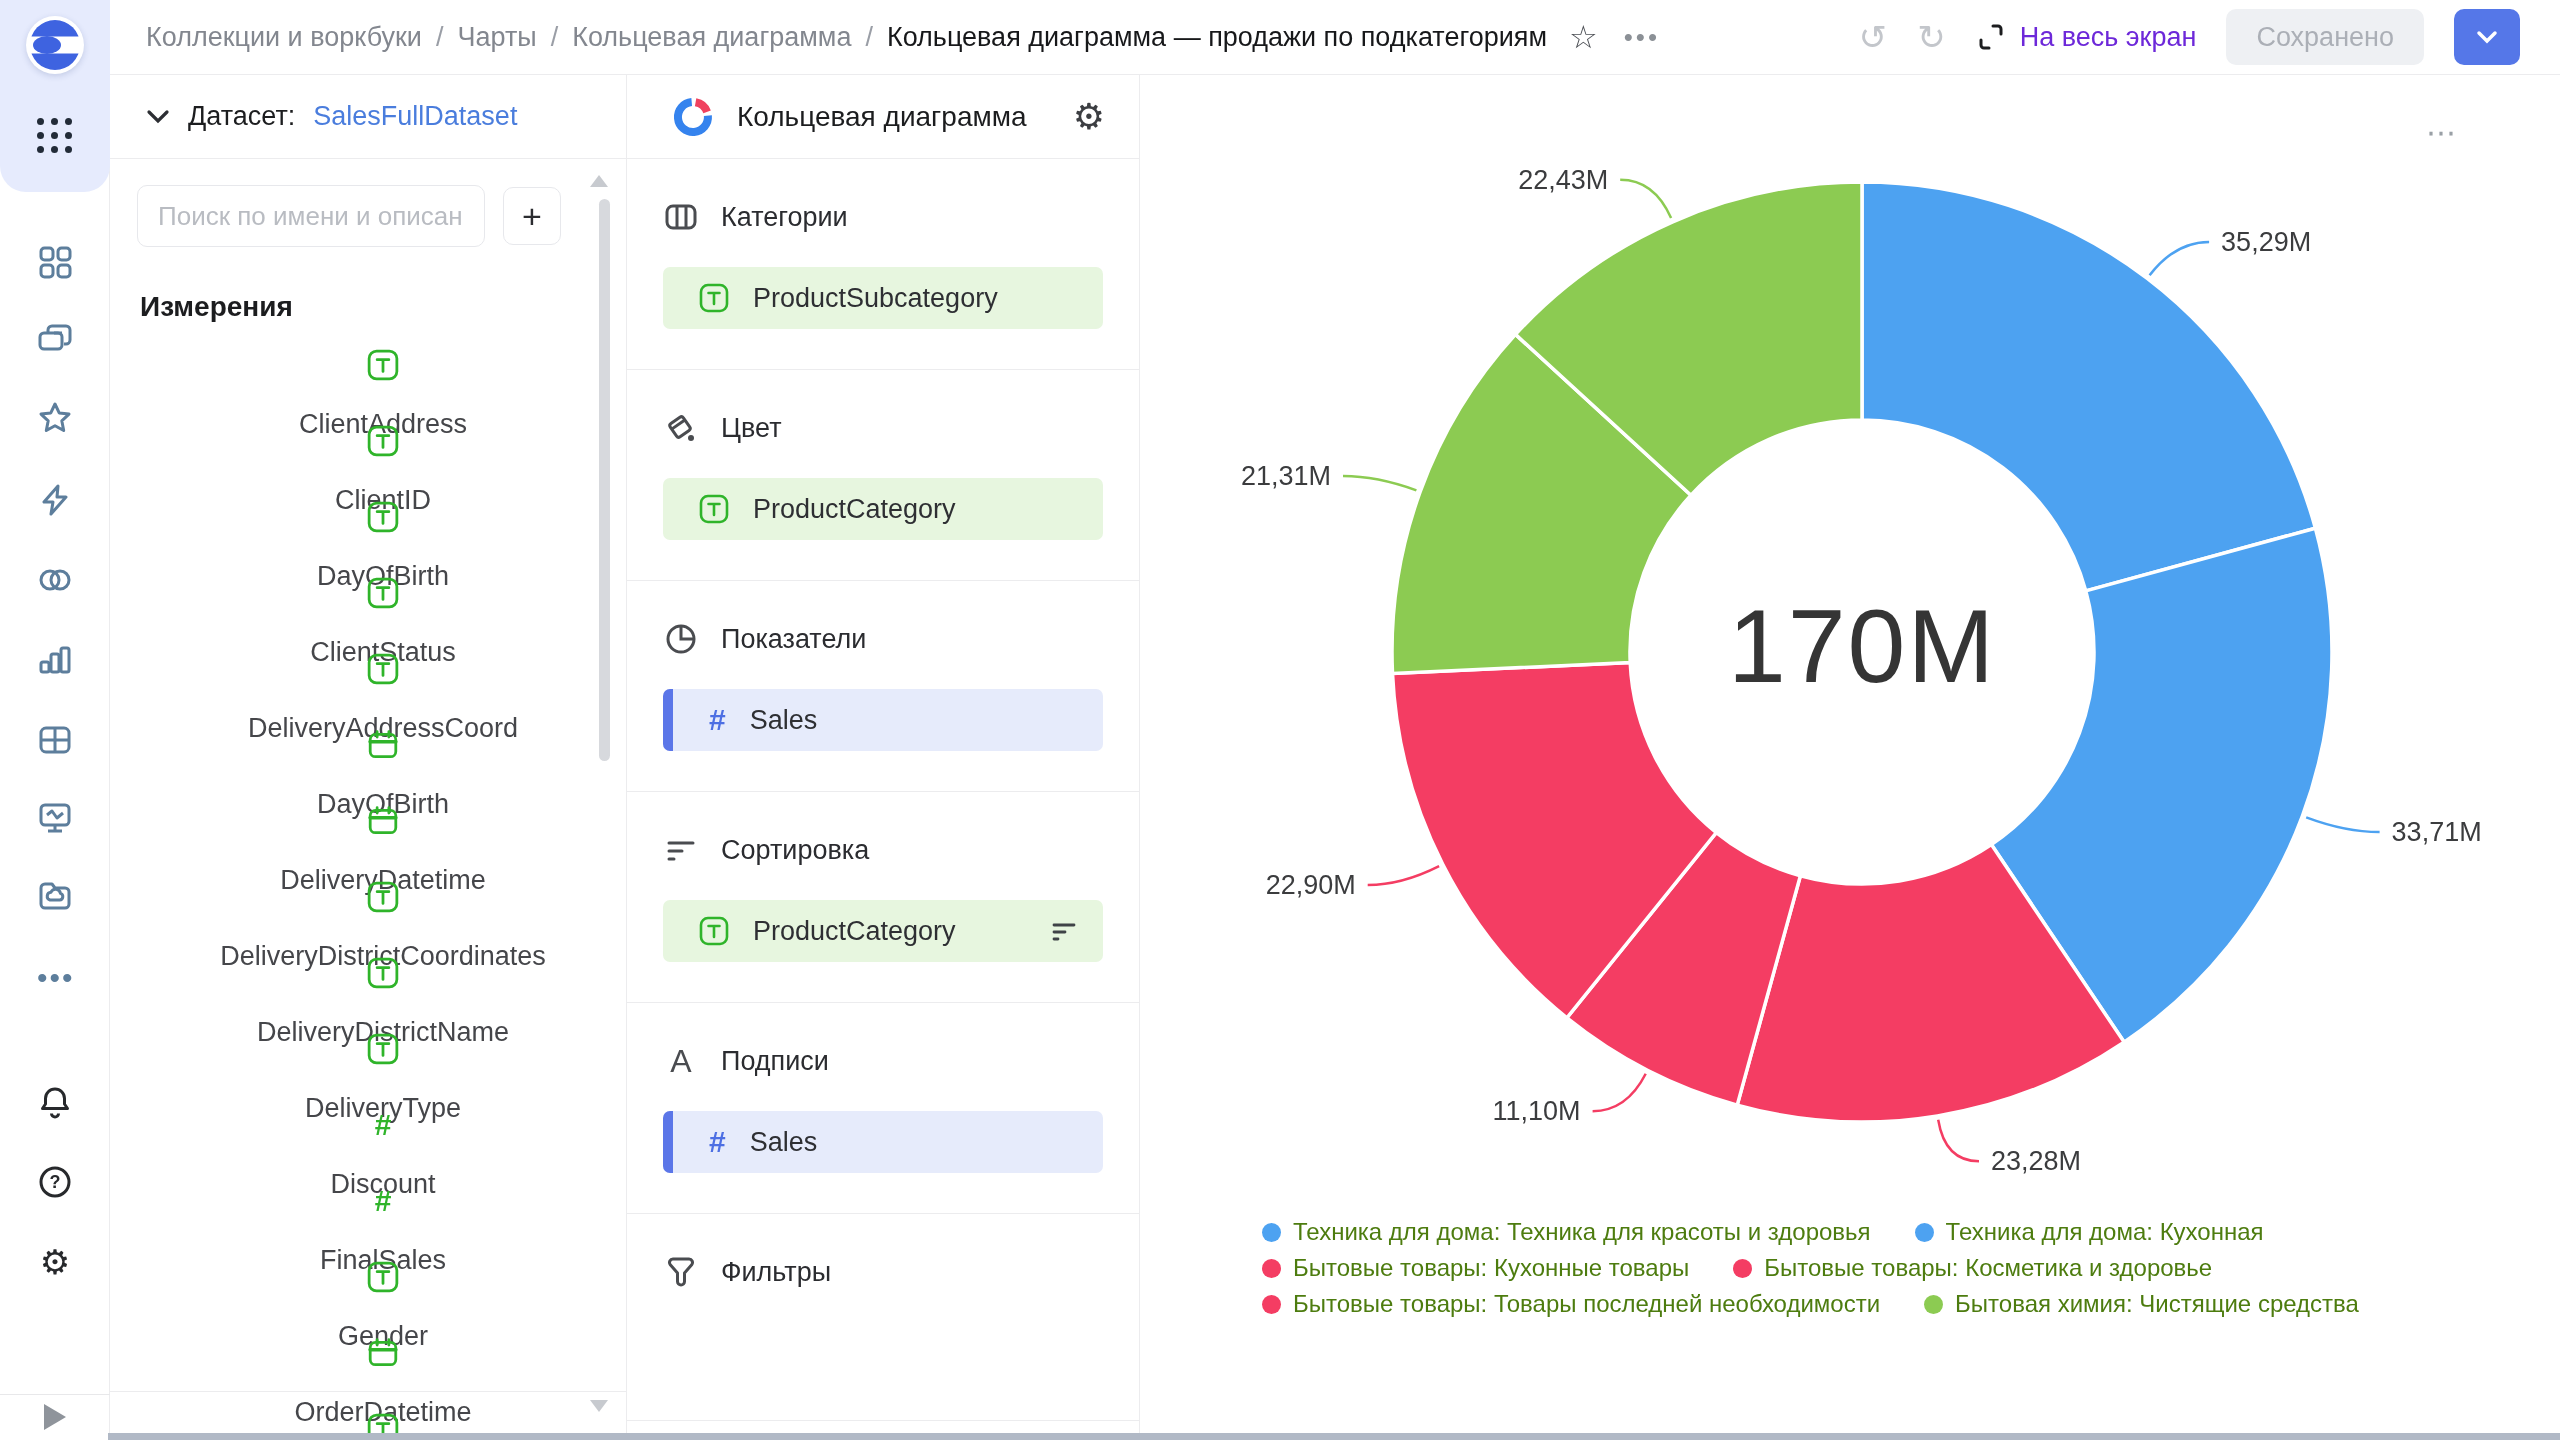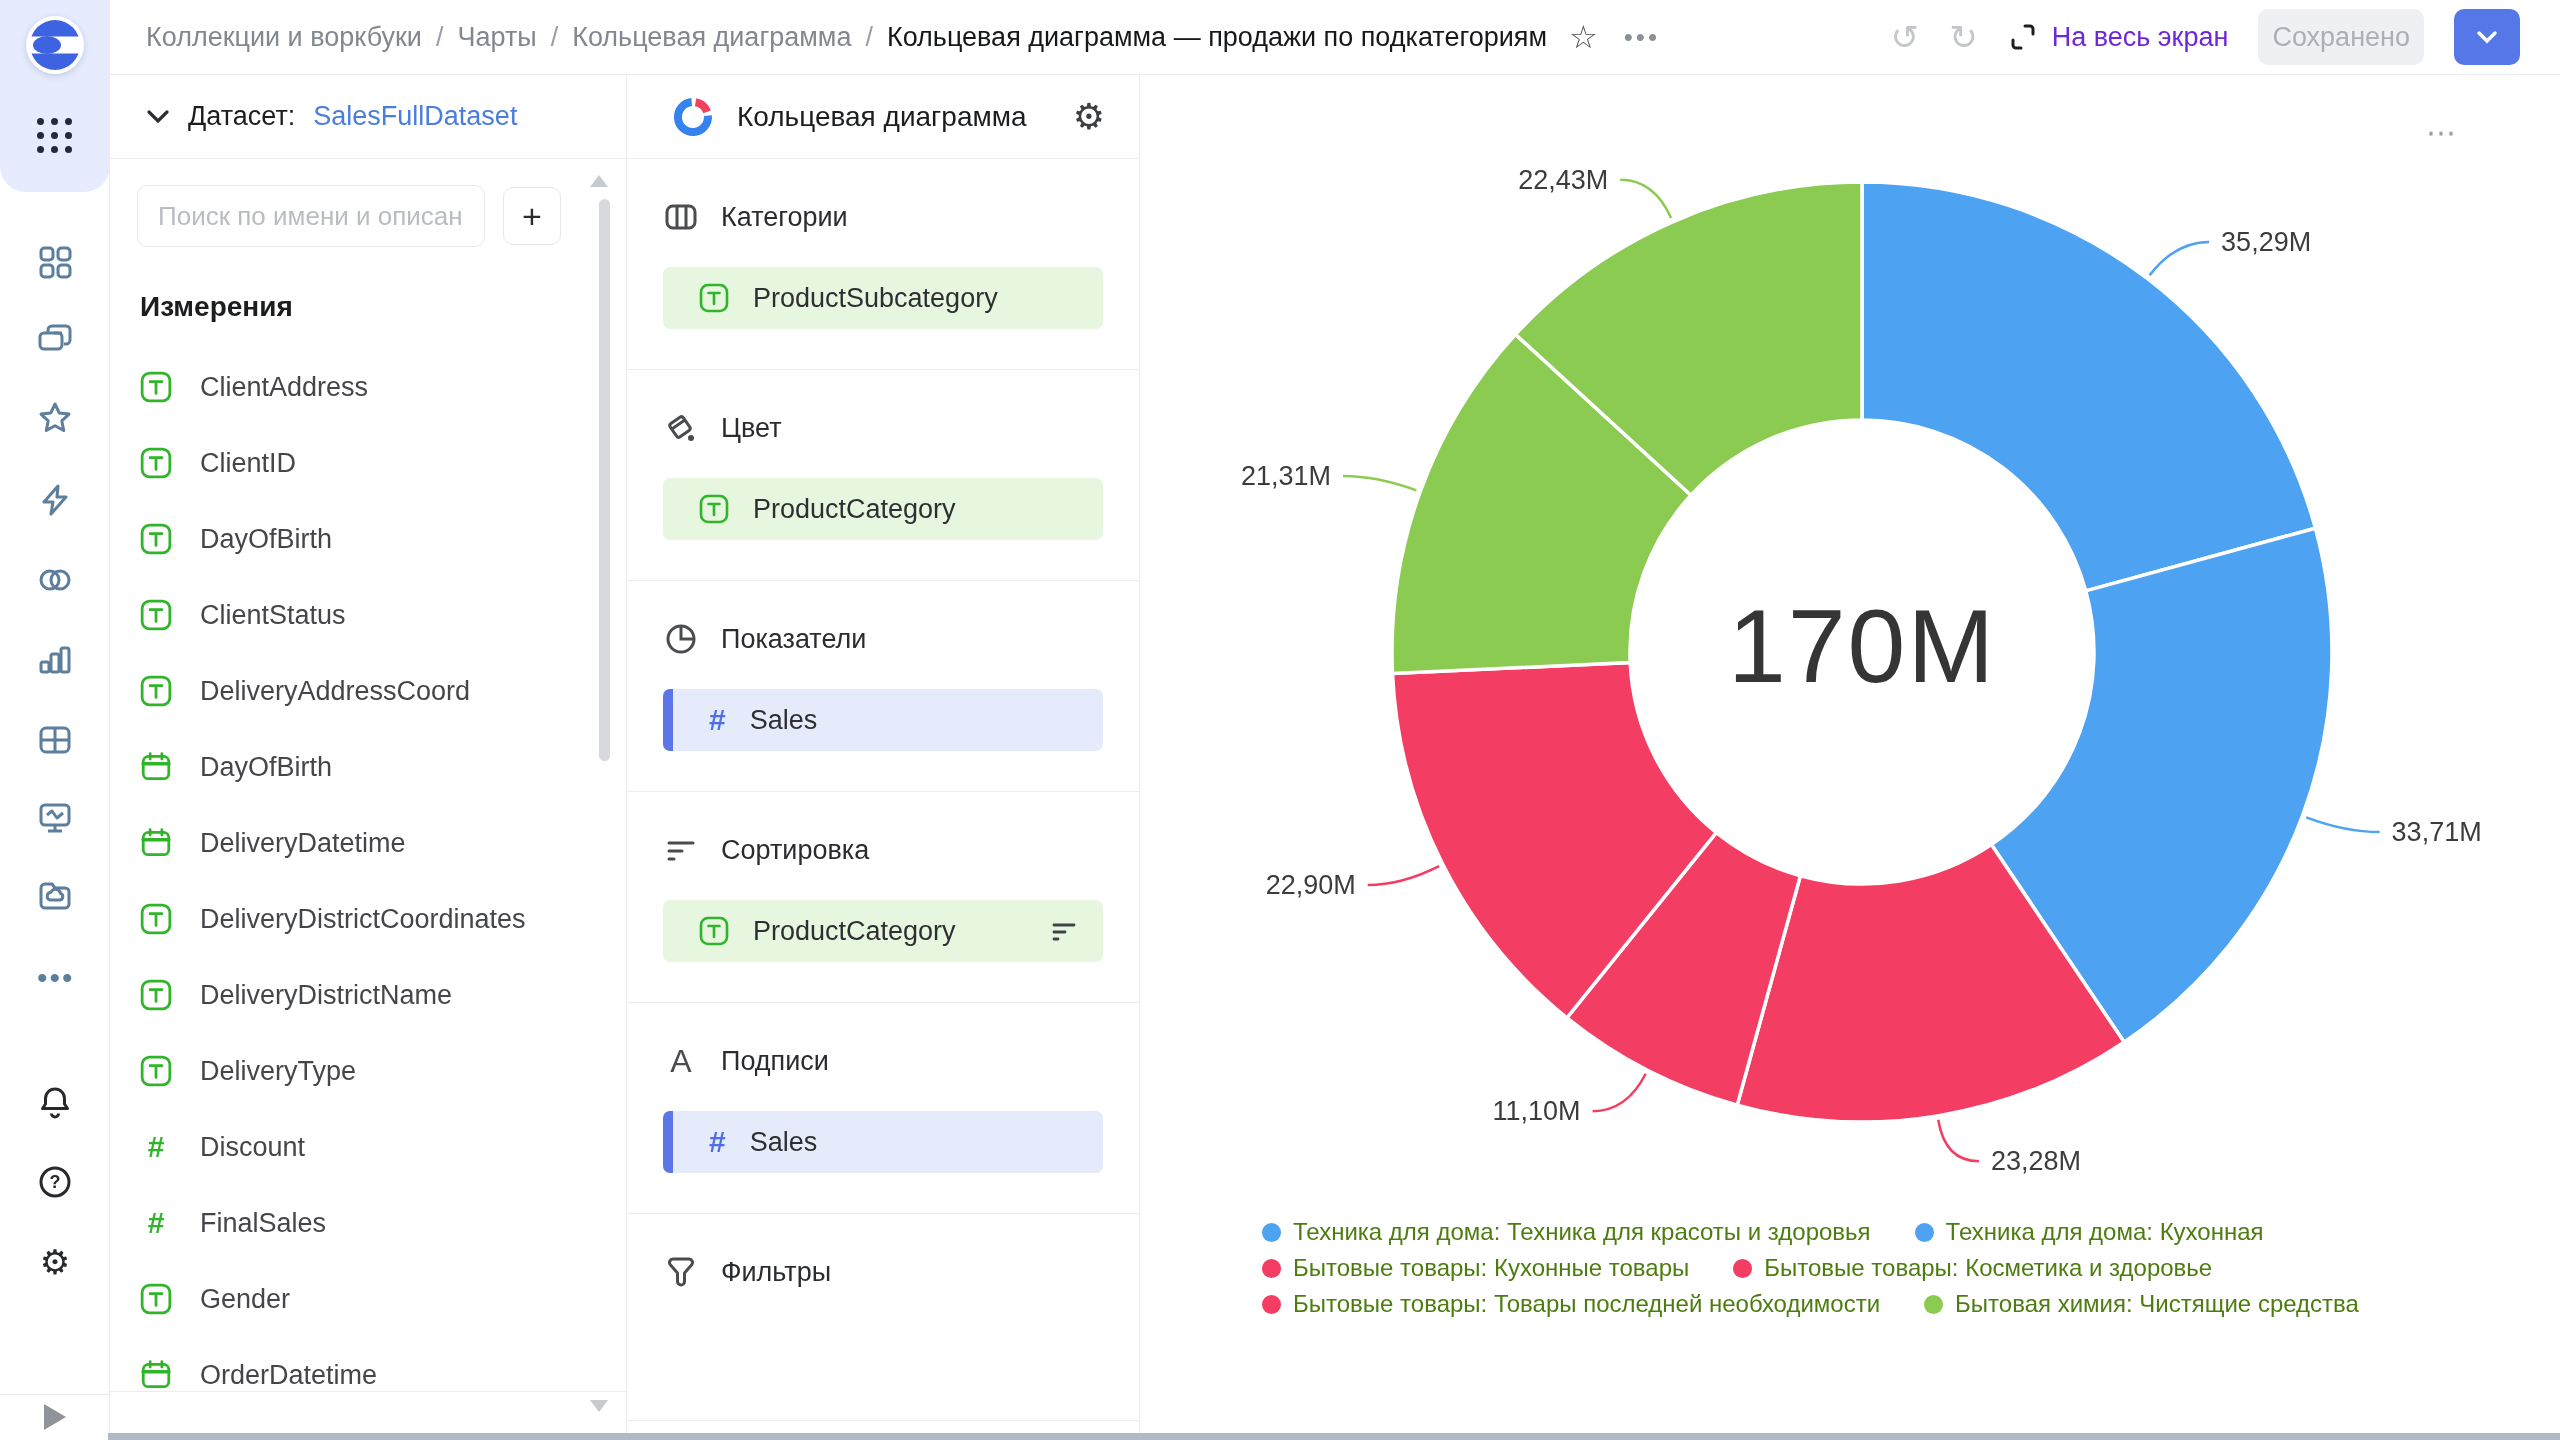--- a/index.html
+++ b/index.html
@@ -22,35 +22,35 @@
   
   .header { position:absolute; left:110px; top:0; right:0; height:75px; background:#fff; border-bottom:1px solid #ececee; display:flex; align-items:center; padding:0 40px 0 36px; }
   .crumbs { display:flex; align-items:center; gap:14px; font-size:27px; color:#83878f; white-space:nowrap; }
   .crumb-sep { color:#9a9ea6; }
   .crumb-last { color:#17181a; font-weight:500; }
   .hdr-star { font-family:"DejaVu Sans", sans-serif; font-size:32px; color:#4c4f55; margin-left:22px; line-height:1; }
   .hdr-more { font-size:26px; color:#8b9096; letter-spacing:3px; margin-left:26px; }
   .hdr-right { margin-left:auto; display:flex; align-items:center; gap:30px; }
   .hdr-undo,.hdr-redo { font-family:"DejaVu Sans", sans-serif; font-size:34px; color:#c3c6cb; line-height:1; }
   .hdr-fs { display:flex; align-items:center; gap:14px; color:#6d28d9; font-size:27px; }
-  .btn-saved { height:56px; padding:0 14px; background:#eef0f3; color:#abafb6; font-size:27px; border:none; border-radius:10px; }
+  .btn-saved { height:56px; padding:0 30px; background:#eef0f3; color:#abafb6; font-size:27px; border:none; border-radius:10px; }
   .btn-drop { height:56px; width:66px; background:#5577e8; border:none; border-radius:10px; display:flex; align-items:center; justify-content:center; }
 
   
   .ds-panel { position:absolute; left:110px; top:75px; width:517px; bottom:0; background:#fff; border-right:1px solid #ececee; }
   .ds-head { height:84px; border-bottom:1px solid #ececee; display:flex; align-items:center; padding:0 0 0 36px; gap:18px; }
   .ds-label { font-size:27px; color:#1c1d1f; }
   .ds-name { font-size:27px; color:#4a7ddd; }
   .ds-search-row { display:flex; align-items:center; gap:18px; padding:26px 0 0 27px; }
   .ds-search { width:348px; height:62px; border:1.5px solid #e7e8ec; border-radius:10px; font-size:26px; padding:0 20px; color:#33343a; font-family:"Liberation Sans",sans-serif; outline:none; }
   .ds-search::placeholder { color:#b9bcc2; }
   .ds-add { width:58px; height:58px; border:1.5px solid #e7e8ec; background:#fff; border-radius:10px; font-size:34px; color:#2b2c30; line-height:1; }
   .ds-dim-title { margin:44px 0 0 30px; font-size:28px; font-weight:700; color:#1c1d1f; }
   .ds-fields { margin-top:26px; }
-  .ds-field { height:76px; display:flex; align-items:center; gap:28px; padding-left:30px; }
+  .ds-field { height:76px; display:flex; align-items:center; gap:28px; padding-left:30px;flex-direction:column; }
   .ds-field .f-name { font-size:27px; color:#45464a; }
   .f-ic { width:32px; height:32px; display:flex; align-items:center; justify-content:center; }
   .f-ic svg { width:32px; height:32px; display:block; }
   .hash-green { color:#2fb42a; font-size:30px; font-weight:700; }
   .hash-blue { color:#4d6fe3; font-size:30px; font-weight:700; }
   .ds-scroll-up { position:absolute; right:18px; top:100px; width:0; height:0; border-bottom:12px solid #c7cacf; border-left:9px solid transparent; border-right:9px solid transparent; }
   .ds-scroll-thumb { position:absolute; right:16px; top:124px; width:11px; height:562px; background:#d7d9dd; border-radius:6px; }
   .ds-scroll-down { position:absolute; right:18px; bottom:28px; width:0; height:0; border-top:12px solid #c7cacf; border-left:9px solid transparent; border-right:9px solid transparent; }
   .ds-bottom-line { position:absolute; left:0; right:0; bottom:48px; border-top:1px solid #ececee; }
 

